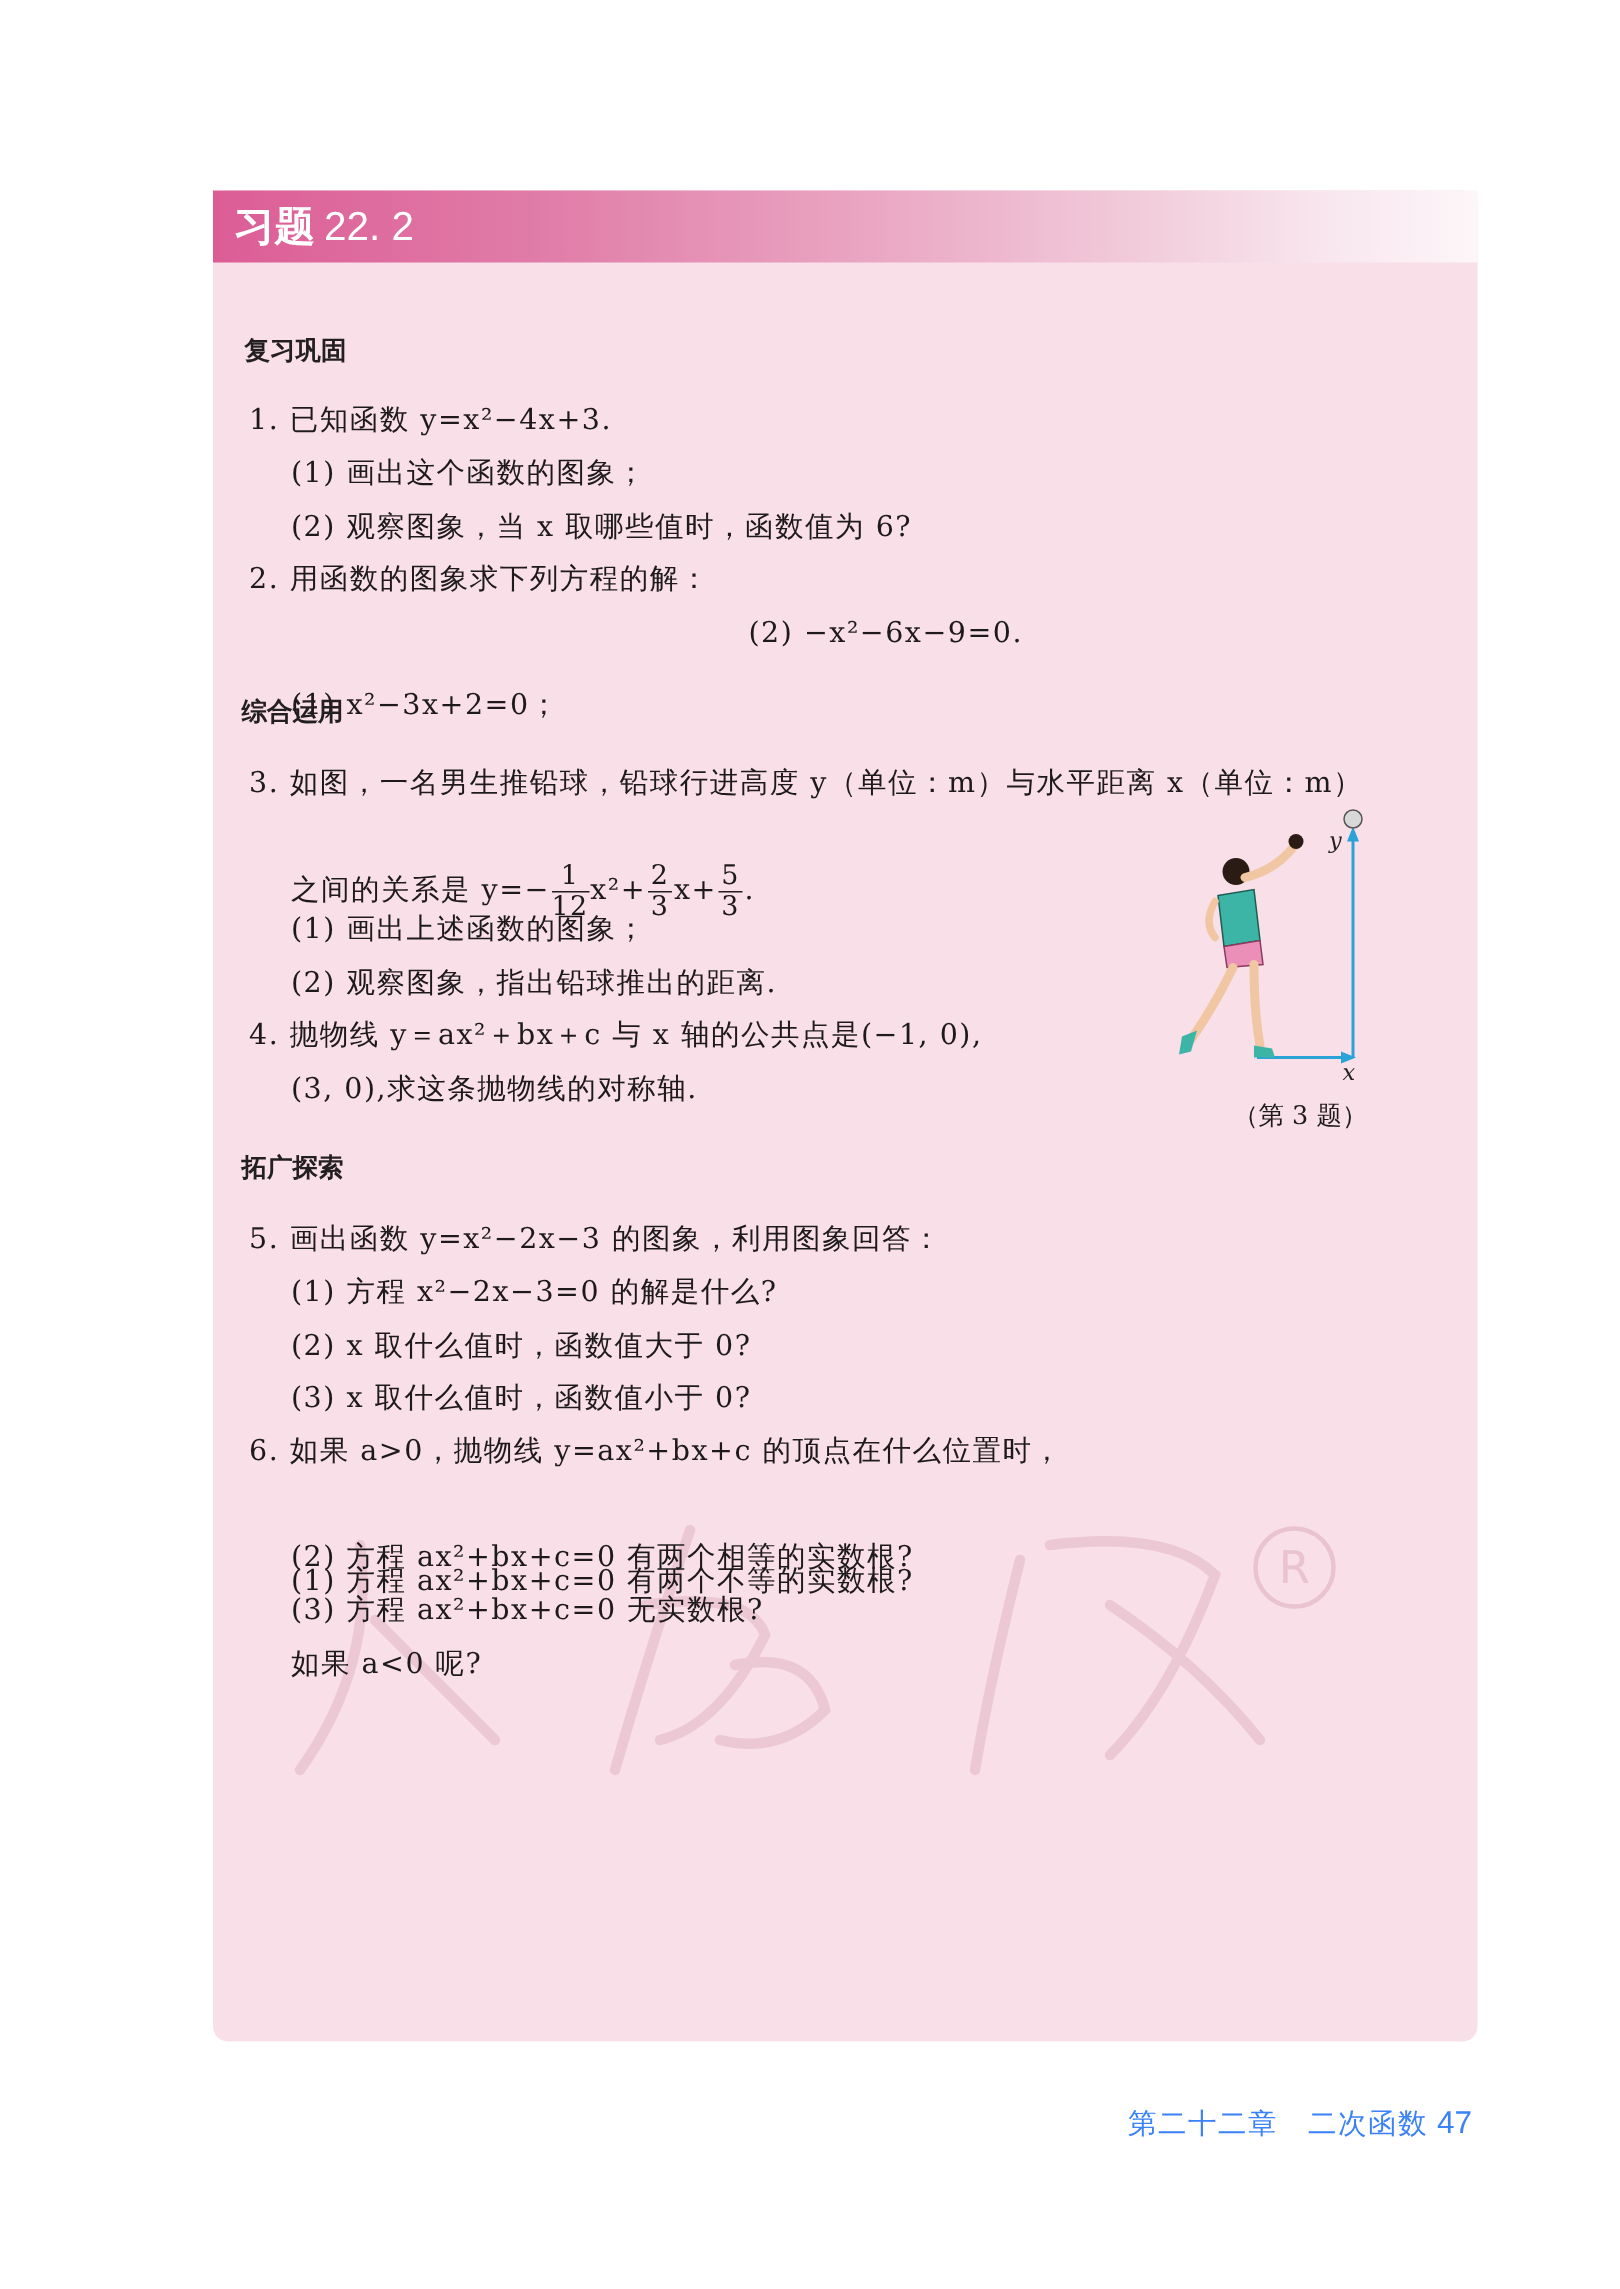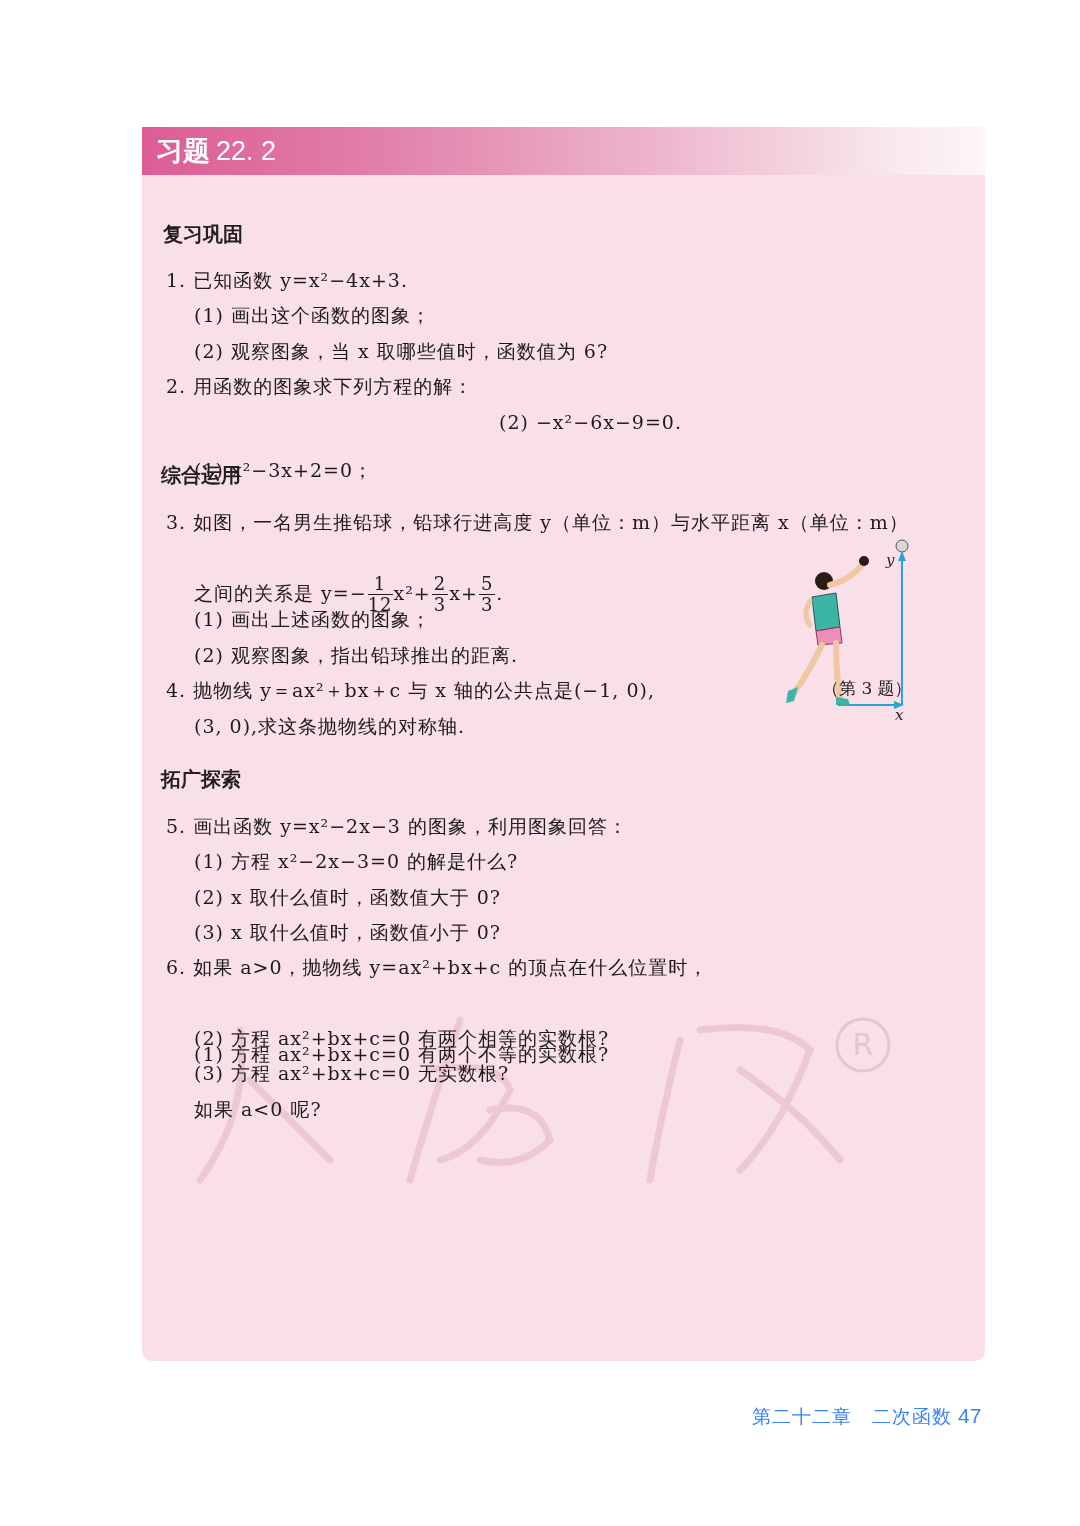--- a/index.html
+++ b/index.html
@@ -17,30 +17,30 @@
     background: linear-gradient(90deg, #dc5d96 0%, #e07ba7 25%, #e9a3c0 50%, #f1c9d9 72%, #f8e6ee 88%, #fdf6f9 100%);
   }
   .banner .title {
     position: absolute; left: 14px; top: 6px; color: #ffffff; font-size: 27px; line-height: 36px;
     font-family: "DejaVu Sans", "Liberation Sans", sans-serif;
   }
   .banner .title .zh { font-weight: bold; }
   .banner .title .num { font-family: "Liberation Sans", sans-serif; font-weight: normal; margin-left: 6px; }
   .section-head {
     position: absolute; font-family: "DejaVu Sans", "Liberation Sans", sans-serif;
-    font-weight: bold; font-size: 20px; color: #231f20; line-height: 30px;
+    font-weight: bold; font-size: 17px; color: #231f20; line-height: 30px;
   }
   .line {
     position: absolute; font-size: 19px; line-height: 28px; white-space: nowrap; letter-spacing: 1px;
   }
   .frac { display: inline-block; vertical-align: middle; text-align: center; line-height: 20px; margin: 0 1px; }
   .frac span { display: block; font-size: 18px; }
   .frac .num { border-bottom: 1px solid #231f20; padding: 0 2px; }
   .figure { position: absolute; left: 780px; top: 535px; width: 150px; height: 210px; }
-  .caption { position: absolute; left: 822px; top: 676px; font-size: 17px; line-height: 24px; }
+  .caption { position: absolute; left: 822px; top: 732px; font-size: 17px; line-height: 24px; }
   .watermark {
     position: absolute; left: 180px; top: 990px; width: 720px; height: 200px; pointer-events: none;
   }
   .footer {
     position: absolute; top: 1402px; font-size: 19px; line-height: 28px; color: #3b82f6;
   }
   .footer.chapter { left: 752px; font-family: "DejaVu Serif", serif; letter-spacing: 1px; }
   .footer.page { left: 958px; font-family: "Liberation Sans", sans-serif; font-size: 21px; }
 </style>
 </head>

